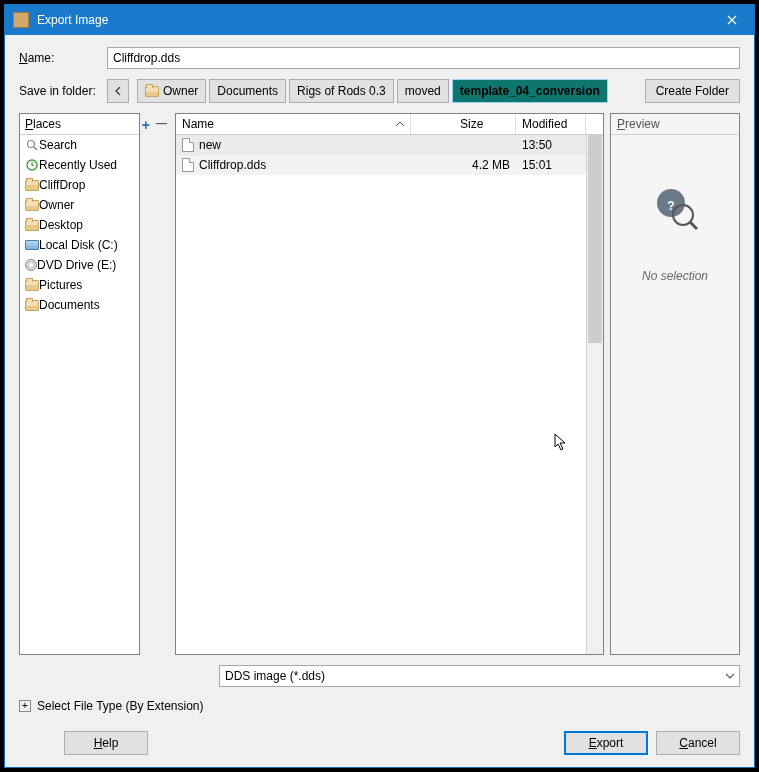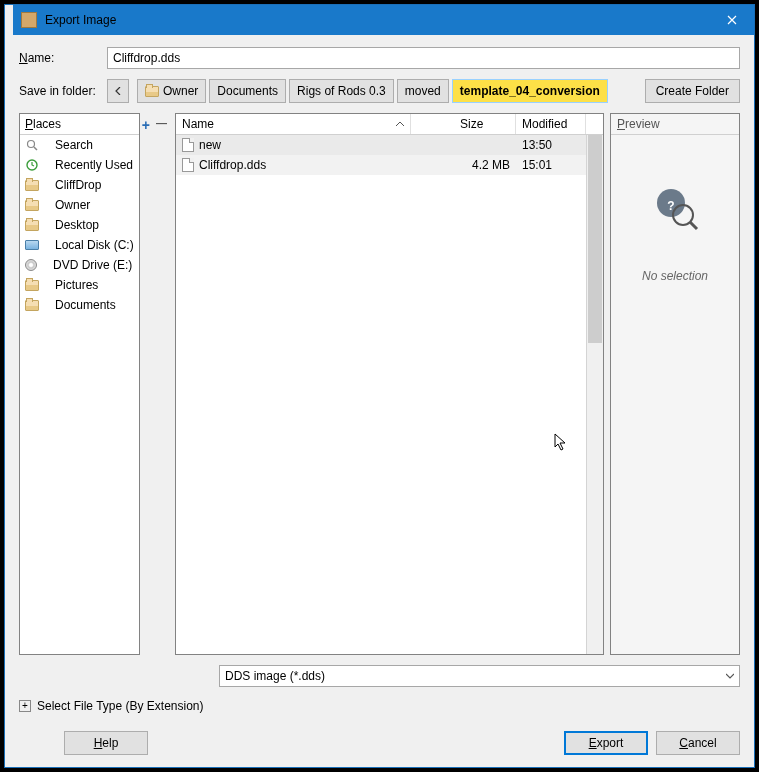--- a/index.html
+++ b/index.html
@@ -1,36 +1,36 @@
 <!DOCTYPE html>
 <html><head>
 <meta charset="utf-8">
 <style>
 * { box-sizing: border-box; font-family: "Segoe UI", Tahoma, sans-serif; font-size: 12px; }
 body { margin: 0; background: #000; padding: 4px; }
 .window { width: 751px; height: 764px; background: #f0f0f0; border: 1px solid #1a6fb8; display: flex; flex-direction: column; }
-.titlebar { background: #1979ca; color: #000000; height: 30px; display: flex; align-items: center; padding: 0 8px; margin-left: 8px; }
+.titlebar { background: #1979ca; color: #ffffff; height: 30px; display: flex; align-items: center; padding: 0 8px; }
 .titlebar-icon { width: 16px; height: 16px; background: #d4a86a; border: 1px solid #a17a3f; margin-right: 8px; }
 .titlebar-text { flex: 1; font-size: 12px; }
 .close-btn { width: 45px; height: 30px; display: flex; align-items: center; justify-content: center; color: #fff; cursor: pointer; margin-right: -8px; }
 .content { flex: 1; padding: 12px 14px; display: flex; flex-direction: column; gap: 10px; }
 .row { display: flex; align-items: center; gap: 8px; }
 .label { min-width: 80px; }
 .underline { text-decoration: underline; }
 .text-input { flex: 1; height: 22px; border: 1px solid #a7a7a7; padding: 2px 5px; background: #fff; font-size: 12px; }
 .path-bar { display: flex; gap: 3px; flex: 1; }
 .path-btn { border: 1px solid #adadad; background: #e1e1e1; padding: 3px 7px; height: 24px; display: flex; align-items: center; gap: 4px; cursor: pointer; }
-.path-btn.active { background: #fde047; border-color: #99d1ff; }
+.path-btn.active { background: #0f766e; border-color: #99d1ff; }
 .nav-btn { border: 1px solid #adadad; background: #e1e1e1; width: 22px; height: 24px; display: flex; align-items: center; justify-content: center; cursor: pointer; }
 .create-folder-btn { border: 1px solid #adadad; background: #e1e1e1; padding: 3px 10px; height: 24px; cursor: pointer; }
 .main-area { flex: 1; display: flex; gap: 6px; min-height: 0; }
 .places-panel { width: 150px; display: flex; flex-direction: row; }
 .places-list { flex: 1; border: 1px solid #828282; background: #fff; overflow: auto; }
 .places-header { padding: 3px 5px; border-bottom: 1px solid #d0d0d0; background: #fff; }
-.places-item { padding: 3px 5px; display: flex; align-items: center; gap: 16px; cursor: pointer; }
+.places-item { padding: 3px 5px; display: flex; align-items: center; gap: 0; cursor: pointer; }
 .places-actions { display: flex; gap: 6px; padding: 4px 2px; }
 .icon-sm { width: 14px; height: 14px; display: inline-flex; align-items: center; justify-content: center; flex-shrink: 0; }
 .folder-icon { width: 14px; height: 11px; background: linear-gradient(#f5deb3 50%, #e8c987 50%); border: 1px solid #c4a55f; border-radius: 1px; position: relative; }
 .folder-icon::before { content: ""; position: absolute; top: -3px; left: 0; width: 5px; height: 3px; background: #f5deb3; border: 1px solid #c4a55f; border-bottom: none; }
 .file-list { flex: 1; border: 1px solid #828282; background: #fff; display: flex; flex-direction: column; }
 .file-header { display: flex; background: #fff; border-bottom: 1px solid #d0d0d0; }
 .file-header-col { padding: 3px 6px; border-right: 1px solid #e0e0e0; cursor: pointer; display: flex; align-items: center; gap: 4px; }
 .col-name { flex: 1; }
 .col-size { width: 62px; text-align: right; margin-left: 43px; }
 .col-mod { width: 70px; }

